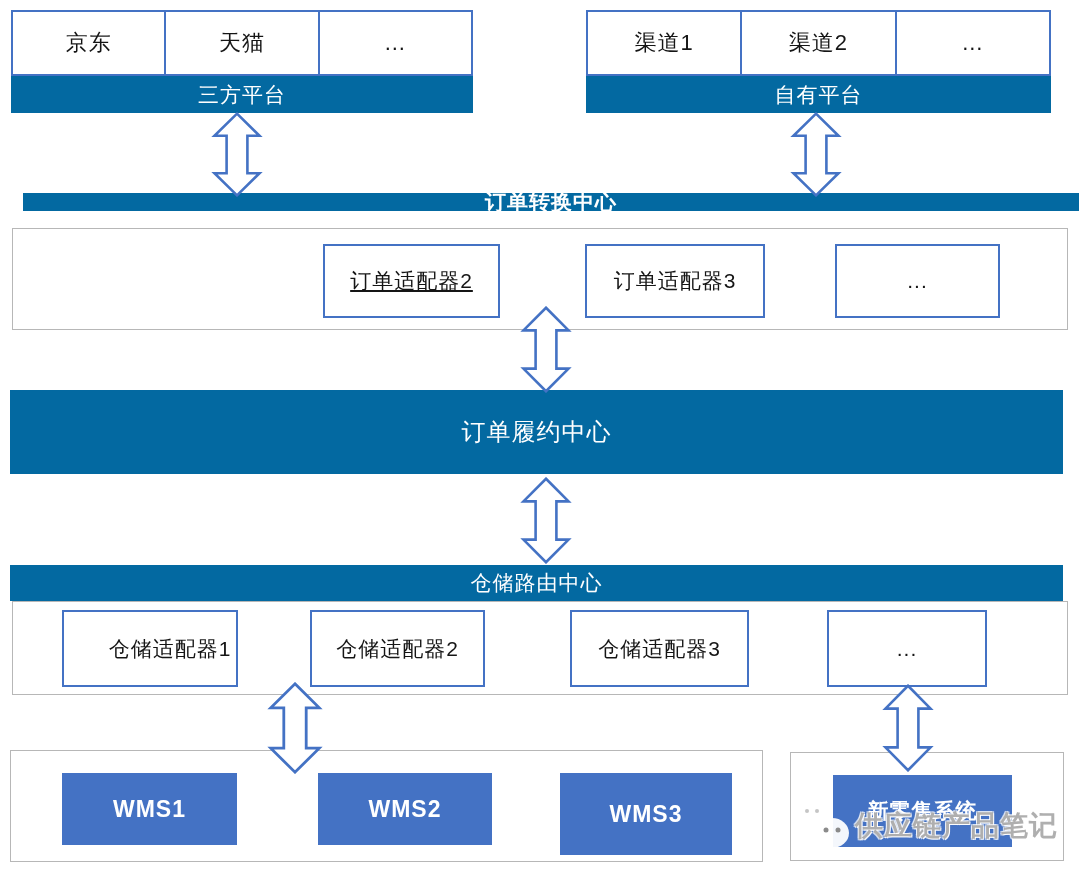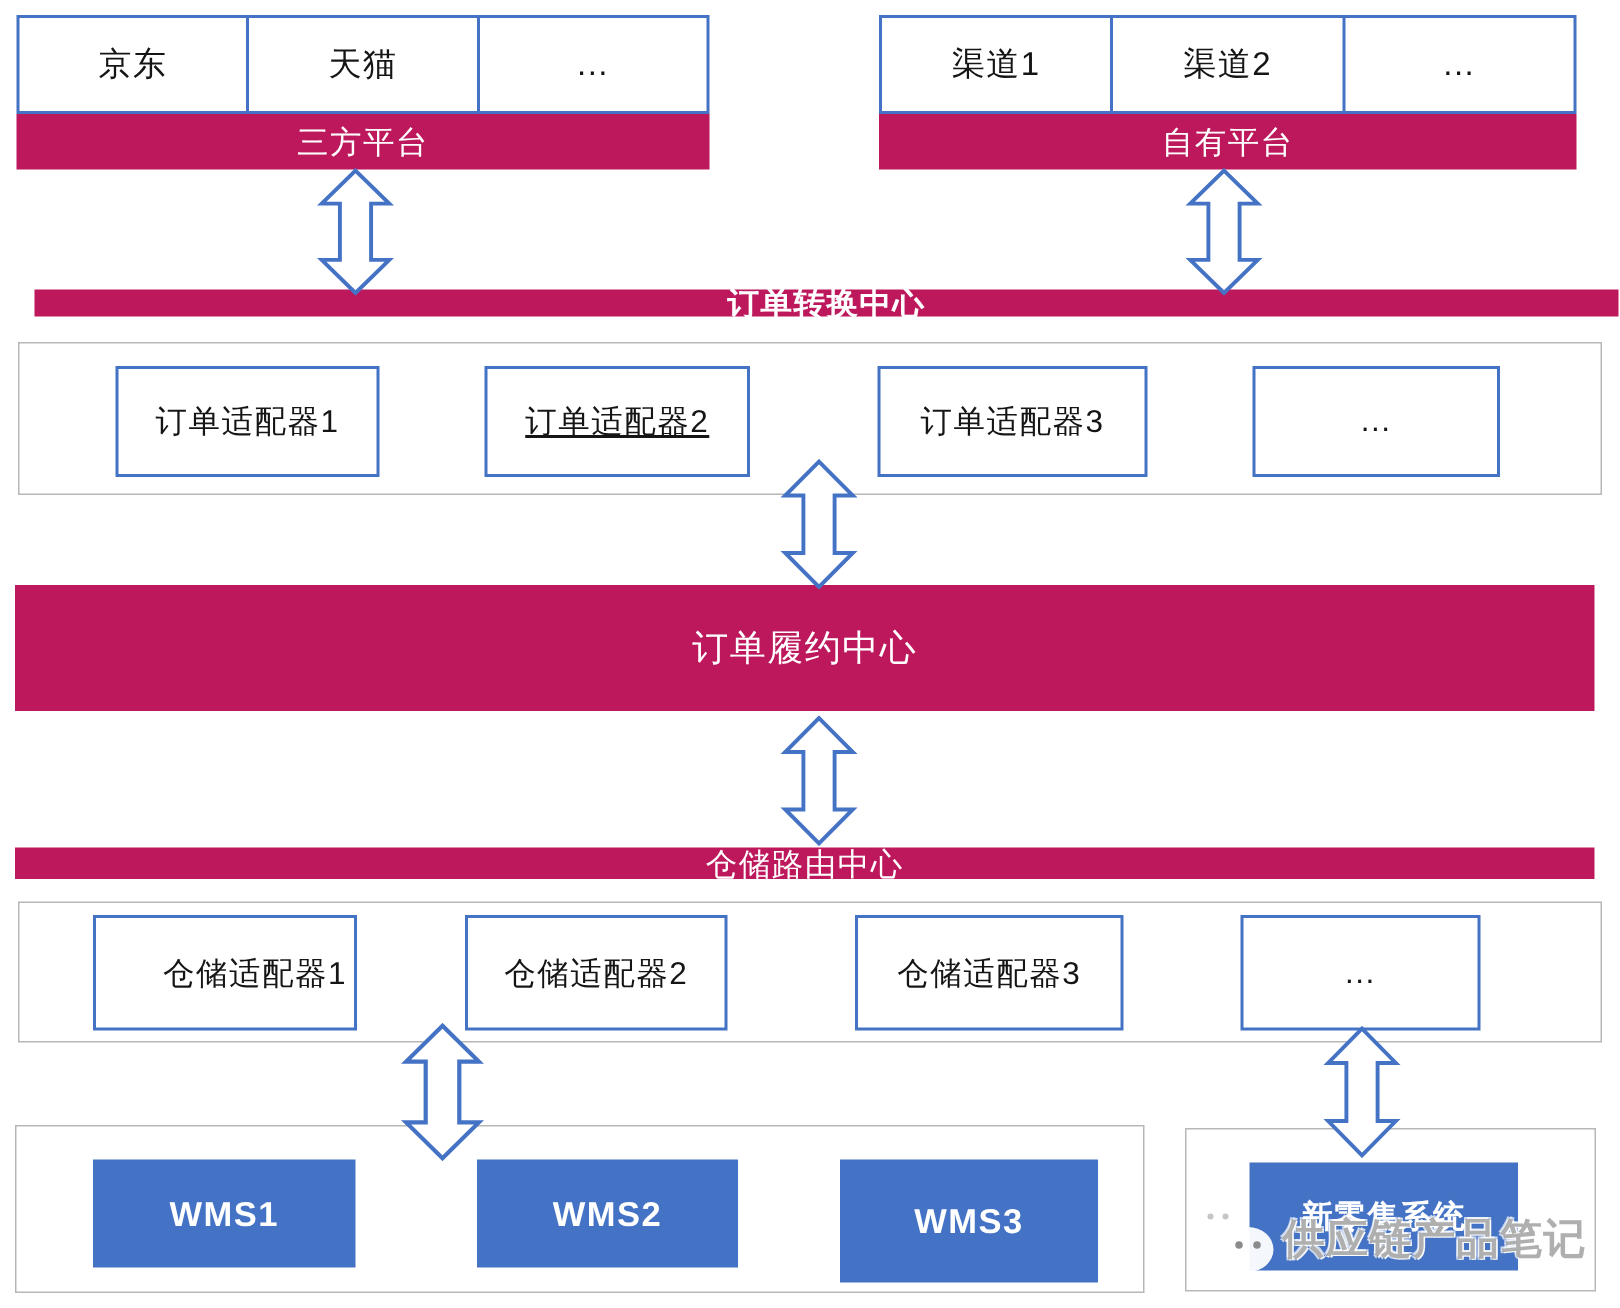--- a/index.html
+++ b/index.html
@@ -10,21 +10,21 @@
   .abs{position:absolute;box-sizing:border-box;}
   .cell-row{
     display:flex;background:#fff;border:2px solid #4472C4;z-index:2;
   }
   .cell{
     flex:1;display:flex;align-items:center;justify-content:center;
     font-size:22px;color:#151515;font-weight:500;letter-spacing:1px;
   }
   .cell + .cell{border-left:2px solid #4472C4;}
   .blue-bar{
-    background:#be185d;color:#ffffff;display:flex;align-items:center;justify-content:center;
+    background:#0369a1;color:#ffffff;display:flex;align-items:center;justify-content:center;
     font-size:21px;font-weight:500;letter-spacing:1px;z-index:2;
   }
   .blue-bar.big{font-size:24px;}
   .container-box{
     background:#ffffff;border:1.5px solid #b7b7b7;z-index:1;
   }
   .adapter-box{
     background:#ffffff;border:2px solid #4472C4;display:flex;align-items:center;justify-content:center;
     font-size:21px;color:#151515;font-weight:500;letter-spacing:1px;z-index:3;
   }
@@ -58,28 +58,27 @@
 
   <div class="abs cell-row" style="left:586px;top:10px;width:465px;height:66px;">
     <div class="cell">渠道1</div>
     <div class="cell">渠道2</div>
     <div class="cell">...</div>
   </div>
   <div class="abs blue-bar" style="left:586px;top:76px;width:465px;height:37px;">自有平台</div>
 
   <div class="abs blue-bar" style="left:23px;top:193px;width:1056px;height:18px;font-weight:bold;">订单转换中心</div>
   <div class="abs container-box" style="left:12px;top:228px;width:1056px;height:102px;"></div>
-  <div class="abs adapter-box" style="left:77px;top:244px;width:176px;height:74px;">订单适配器1</div>
   <div class="abs adapter-box" style="left:323px;top:244px;width:177px;height:74px;text-decoration:underline;">订单适配器2</div>
   <div class="abs adapter-box" style="left:585px;top:244px;width:180px;height:74px;">订单适配器3</div>
   <div class="abs adapter-box" style="left:835px;top:244px;width:165px;height:74px;">...</div>
 
   <div class="abs blue-bar big" style="left:10px;top:390px;width:1053px;height:84px;">订单履约中心</div>
 
-  <div class="abs blue-bar" style="left:10px;top:565px;width:1053px;height:21px;">仓储路由中心</div>
+  <div class="abs blue-bar" style="left:10px;top:565px;width:1053px;height:36px;">仓储路由中心</div>
   <div class="abs container-box" style="left:12px;top:601px;width:1056px;height:94px;"></div>
   <div class="abs adapter-box" style="left:62px;top:610px;width:176px;height:77px;padding-left:40px;">仓储适配器1</div>
   <div class="abs adapter-box" style="left:310px;top:610px;width:175px;height:77px;">仓储适配器2</div>
   <div class="abs adapter-box" style="left:570px;top:610px;width:179px;height:77px;">仓储适配器3</div>
   <div class="abs adapter-box" style="left:827px;top:610px;width:160px;height:77px;">...</div>
 
   <div class="abs container-box" style="left:10px;top:750px;width:753px;height:112px;"></div>
   <div class="abs solid-box" style="left:62px;top:773px;width:175px;height:72px;">WMS1</div>
   <div class="abs solid-box" style="left:318px;top:773px;width:174px;height:72px;">WMS2</div>
   <div class="abs solid-box" style="left:560px;top:773px;width:172px;height:82px;">WMS3</div>

